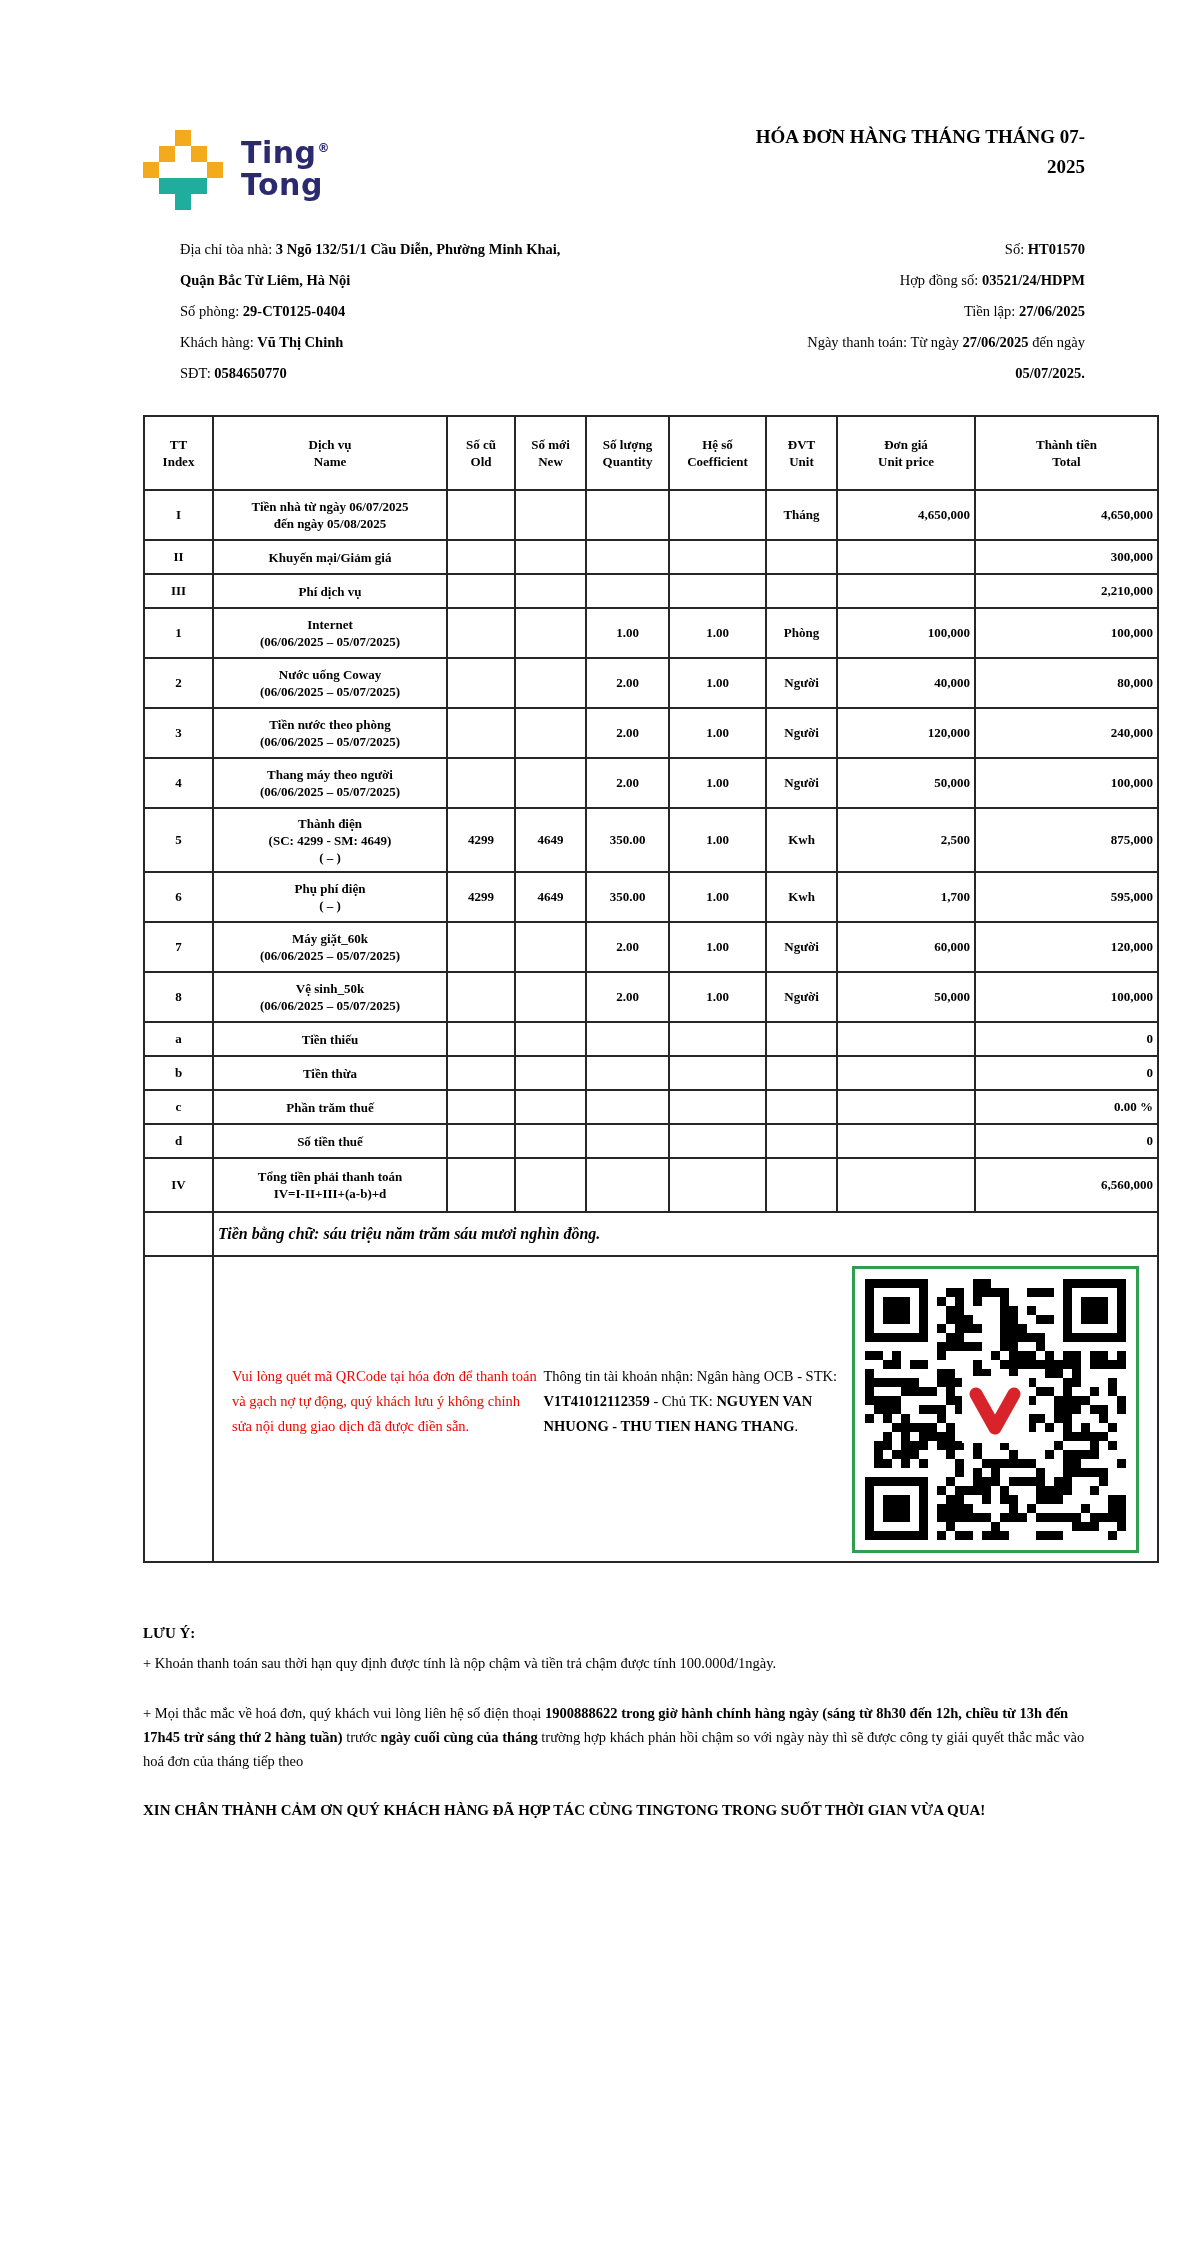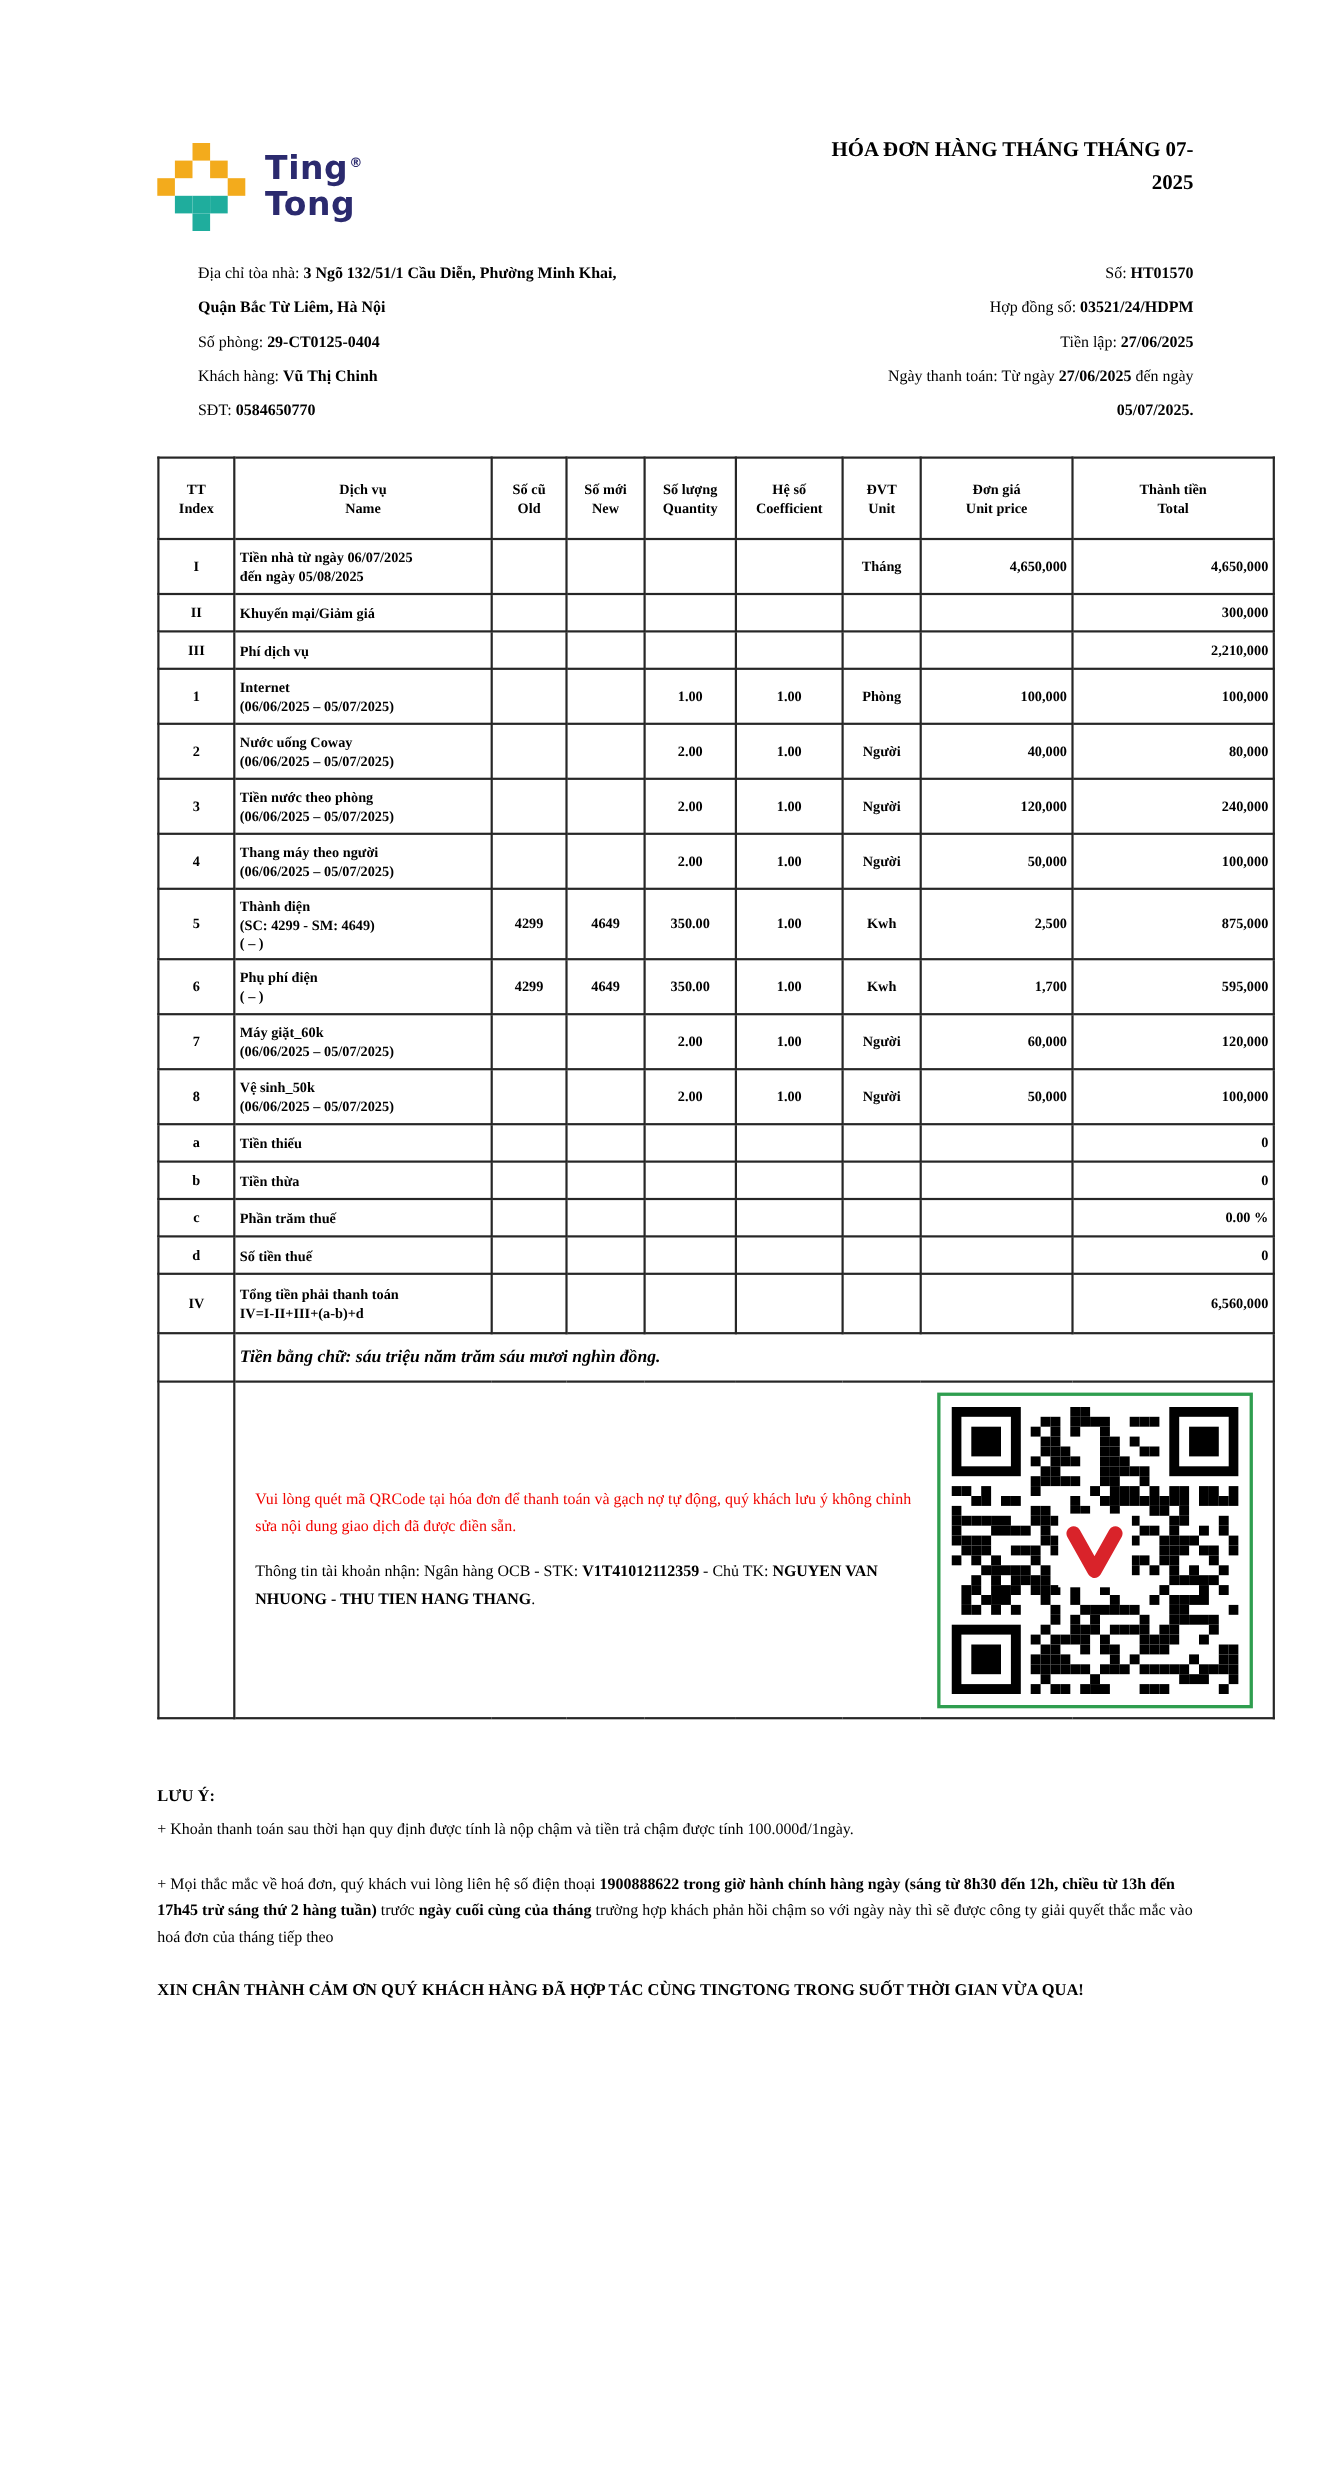--- a/index.html
+++ b/index.html
@@ -24,36 +24,36 @@
   .info-left{width:56%;}
   .info-right{flex:1;text-align:right;padding-right:72px;}
   .info-line{line-height:31px;margin-left:37px;}
 
   
   table.invoice{border-collapse:collapse;table-layout:fixed;width:1014px;margin-top:26px;font-size:13px;}
   table.invoice th,table.invoice td{border:2px solid #262626;vertical-align:middle;
         padding:2px 4px;font-weight:bold;overflow:hidden;}
   table.invoice th{text-align:center;line-height:17px;}
   td.c0{text-align:center;}
-  td.c1{text-align:left;padding-left:9px;line-height:17px;}
+  td.c1{text-align:center;padding-left:9px;line-height:17px;}
   td.c2,td.c3,td.c4,td.c5,td.c6{text-align:center;}
   td.c7,td.c8{text-align:right;padding-right:9px;}
   tr.h-hdr{height:74px;}
   tr.h1{height:34px;}
   tr.h2{height:50px;}
   tr.h3{height:64px;}
   tr.hIV{height:54px;}
   tr.hw{height:44px;}
   td.words{font-weight:normal;font-style:italic;padding-left:14px;font-size:16px;}
   td.words b{font-weight:bold;}
 
   
   td.qr-cell{height:300px;padding:0;}
   .qr-flex{display:flex;align-items:center;justify-content:space-between;height:100%;}
-  .qr-text{width:618px;padding-left:14px;display:flex;flex-direction:column;justify-content:center;font-weight:normal;}
+  .qr-text{width:618px;padding-left:14px;display:flex;flex-direction:row;justify-content:center;font-weight:normal;}
   .red-note{color:#F00500;font-size:14.5px;line-height:25px;margin-bottom:16px;}
   .account{font-size:14.5px;line-height:25px;}
   .qr-box{border:3px solid #2F9E4F;background:#fff;padding:10px;margin-right:14px;line-height:0;}
 
   
   .notes{margin-top:62px;width:963px;font-size:14.5px;}
   .notes-heading{font-weight:bold;font-size:15px;}
   .note-p1{margin-top:10px;font-weight:normal;line-height:23px;}
   .note-p2{margin-top:26px;line-height:24px;}
   .thanks{margin-top:24px;font-weight:bold;font-size:15px;line-height:27px;}

